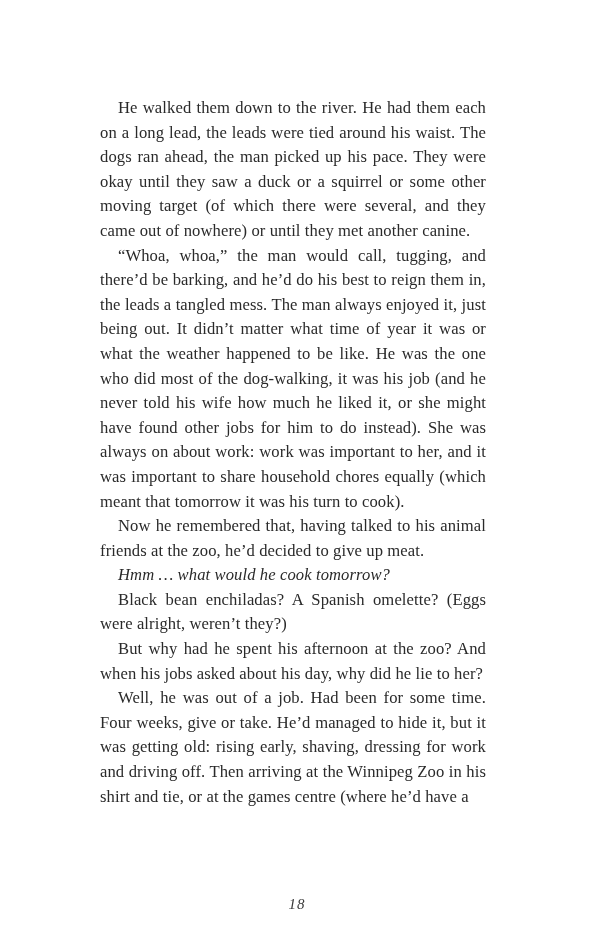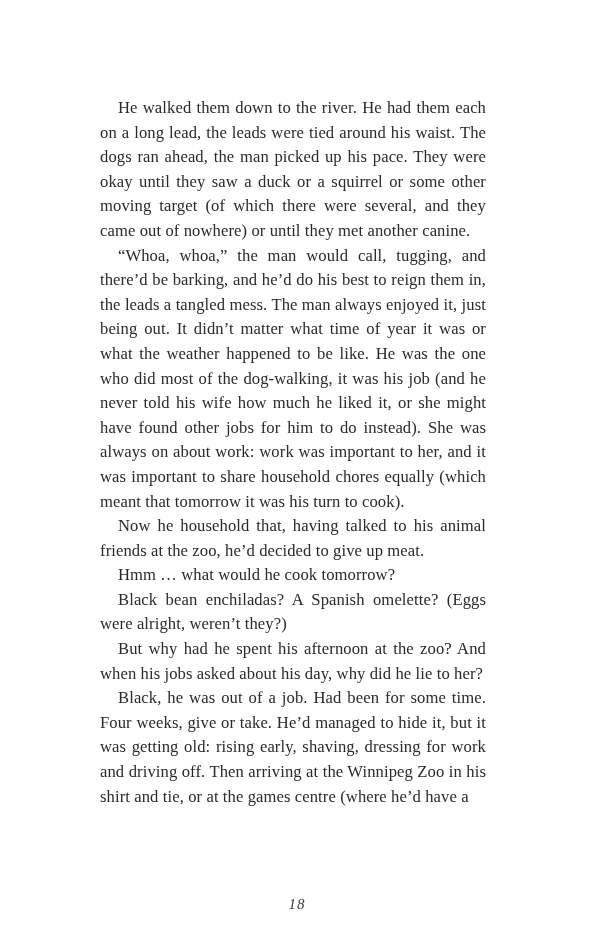--- a/index.html
+++ b/index.html
@@ -25,40 +25,41 @@
     line-height: 24.6px;
     color: #2a2a2a;
     letter-spacing: 0.1px;
   }
   .para {
     margin: 0;
     padding: 0;
     text-indent: 18px;
   }
   .para.italic {
+    font-style: italic;
   }
   .folio {
     position: absolute;
     left: 0;
     top: 896px;
     width: 594px;
     text-align: center;
     font-style: italic;
     font-size: 15px;
     color: #3a3a3a;
     letter-spacing: 1px;
   }
 </style>
 </head>
 <body>
 
 <div class="book-page">
   <div class="text-block">
       <p class="para">He walked them down to the river. He had them each on a long lead, the leads were tied around his waist. The dogs ran ahead, the man picked up his pace. They were okay until they saw a duck or a squirrel or some other moving target (of which there were several, and they came out of nowhere) or until they met another canine.</p>
       <p class="para">“Whoa, whoa,” the man would call, tugging, and there’d be barking, and he’d do his best to reign them in, the leads a tangled mess. The man always enjoyed it, just being out. It didn’t matter what time of year it was or what the weather happened to be like. He was the one who did most of the dog-walking, it was his job (and he never told his wife how much he liked it, or she might have found other jobs for him to do instead). She was always on about work: work was important to her, and it was important to share household chores equally (which meant that tomorrow it was his turn to cook).</p>
-      <p class="para">Now he household that, having talked to his animal friends at the zoo, he’d decided to give up meat.</p>
+      <p class="para">Now he remembered that, having talked to his animal friends at the zoo, he’d decided to give up meat.</p>
       <p class="para italic">Hmm … what would he cook tomorrow?</p>
       <p class="para">Black bean enchiladas? A Spanish omelette? (Eggs were alright, weren’t they?)</p>
       <p class="para">But why had he spent his afternoon at the zoo? And when his jobs asked about his day, why did he lie to her?</p>
-      <p class="para">Black, he was out of a job. Had been for some time. Four weeks, give or take. He’d managed to hide it, but it was getting old: rising early, shaving, dressing for work and driving off. Then arriving at the Winnipeg Zoo in his shirt and tie, or at the games centre (where he’d have a</p>
+      <p class="para">Well, he was out of a job. Had been for some time. Four weeks, give or take. He’d managed to hide it, but it was getting old: rising early, shaving, dressing for work and driving off. Then arriving at the Winnipeg Zoo in his shirt and tie, or at the games centre (where he’d have a</p>
     </div>
   <div class="folio">18</div>
 </div>
 
 </body></html>

